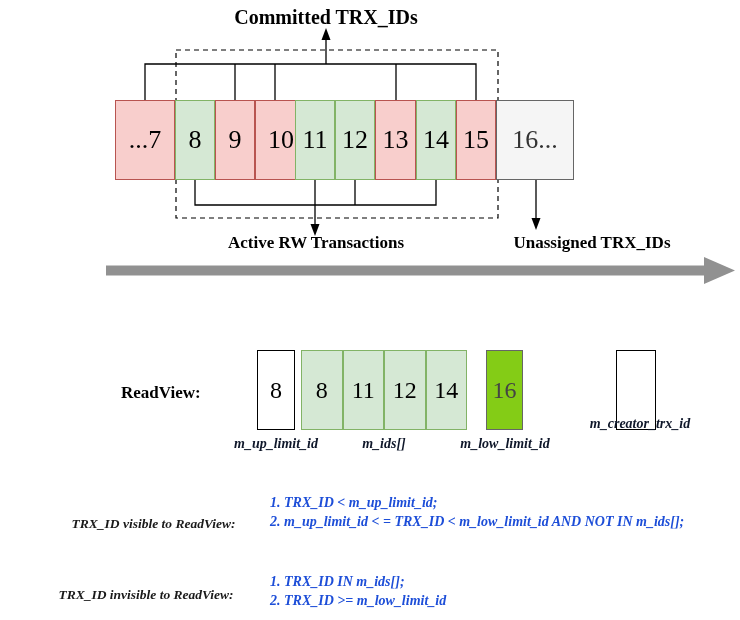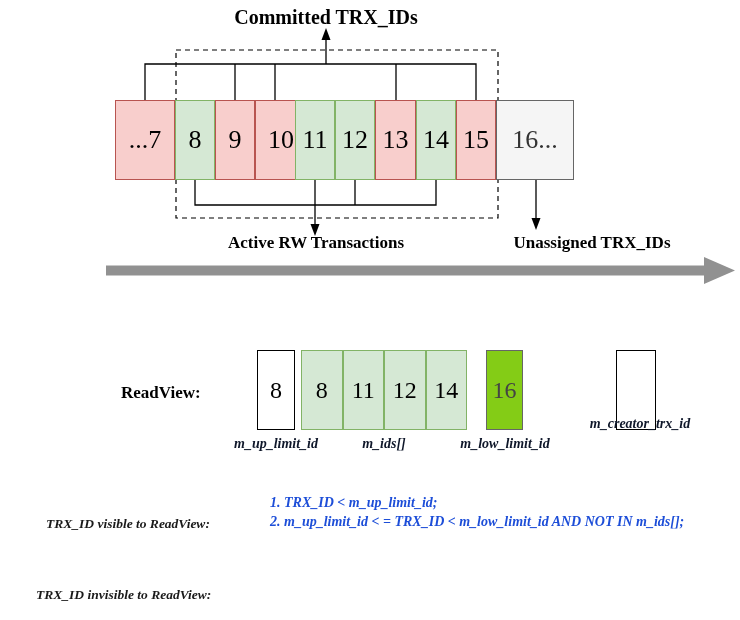--- a/index.html
+++ b/index.html
@@ -6,21 +6,21 @@
   #stage{position:relative;width:740px;height:620px;background:#ffffff;overflow:hidden;
          font-family:Liberation Serif, serif;color:#000;margin-left:36px;}
   .abs{position:absolute;}
   .ctr{transform:translateX(-50%);white-space:nowrap;}
 
   
   .h-title{font-size:20px;font-weight:bold;}
   .h-sub{font-size:17px;font-weight:bold;}
   .rv-label{font-size:17px;font-weight:bold;}
   .box-label{font-size:14px;font-weight:bold;font-style:italic;color:#0f172a;}
-  .rule-label{font-size:13.5px;font-weight:bold;font-style:italic;color:#1a1a1a;text-align:left;}
+  .rule-label{font-size:13.5px;font-weight:bold;font-style:italic;color:#1a1a1a;text-align:center;}
   .rule-items{font-size:14px;font-weight:bold;font-style:italic;color:#1d4ed8;line-height:19px;white-space:nowrap;}
 
   
   .cell{position:absolute;top:100px;height:80px;box-sizing:border-box;
         display:flex;align-items:center;justify-content:center;font-size:26px;}
   .cell[data-type="red"]{background:#f8cecc;border:1px solid #b85450;}
   .cell[data-type="green"]{background:#d5e8d4;border:1px solid #82b366;}
   .cell[data-type="gray"]{background:#f5f5f5;border:1px solid #666666;color:#333;}
   .c0{left:79px;width:60px;}  .c1{left:139px;width:40px;} .c2{left:179px;width:40px;}
   .c3{left:219px;width:52px;} .c4{left:259px;width:40px;} .c5{left:299px;width:40px;}
@@ -116,14 +116,18 @@
   <div class="abs ctr box-label" style="left:469px;top:436px;">m_low_limit_id</div>
   <div class="abs ctr box-label" style="left:604px;top:416px;">m_creator_trx_id</div>
 
   <div class="abs rule-label" style="left:10px;top:516px;width:215px;">TRX_ID visible to ReadView:</div>
   <div class="abs rule-items" style="left:234px;top:493px;">
     <div>1. TRX_ID &lt; m_up_limit_id;</div>
     <div>2. m_up_limit_id &lt; = TRX_ID &lt; m_low_limit_id AND NOT IN m_ids[];</div>
   </div>
 
   <div class="abs rule-label" style="left:0px;top:587px;width:220px;">TRX_ID invisible to ReadView:</div>
+  <div class="abs rule-items" style="left:234px;top:572px;">
+    <div>1. TRX_ID IN m_ids[];</div>
+    <div>2. TRX_ID &gt;= m_low_limit_id</div>
+  </div>
 
 </div>
 
 </body></html>

